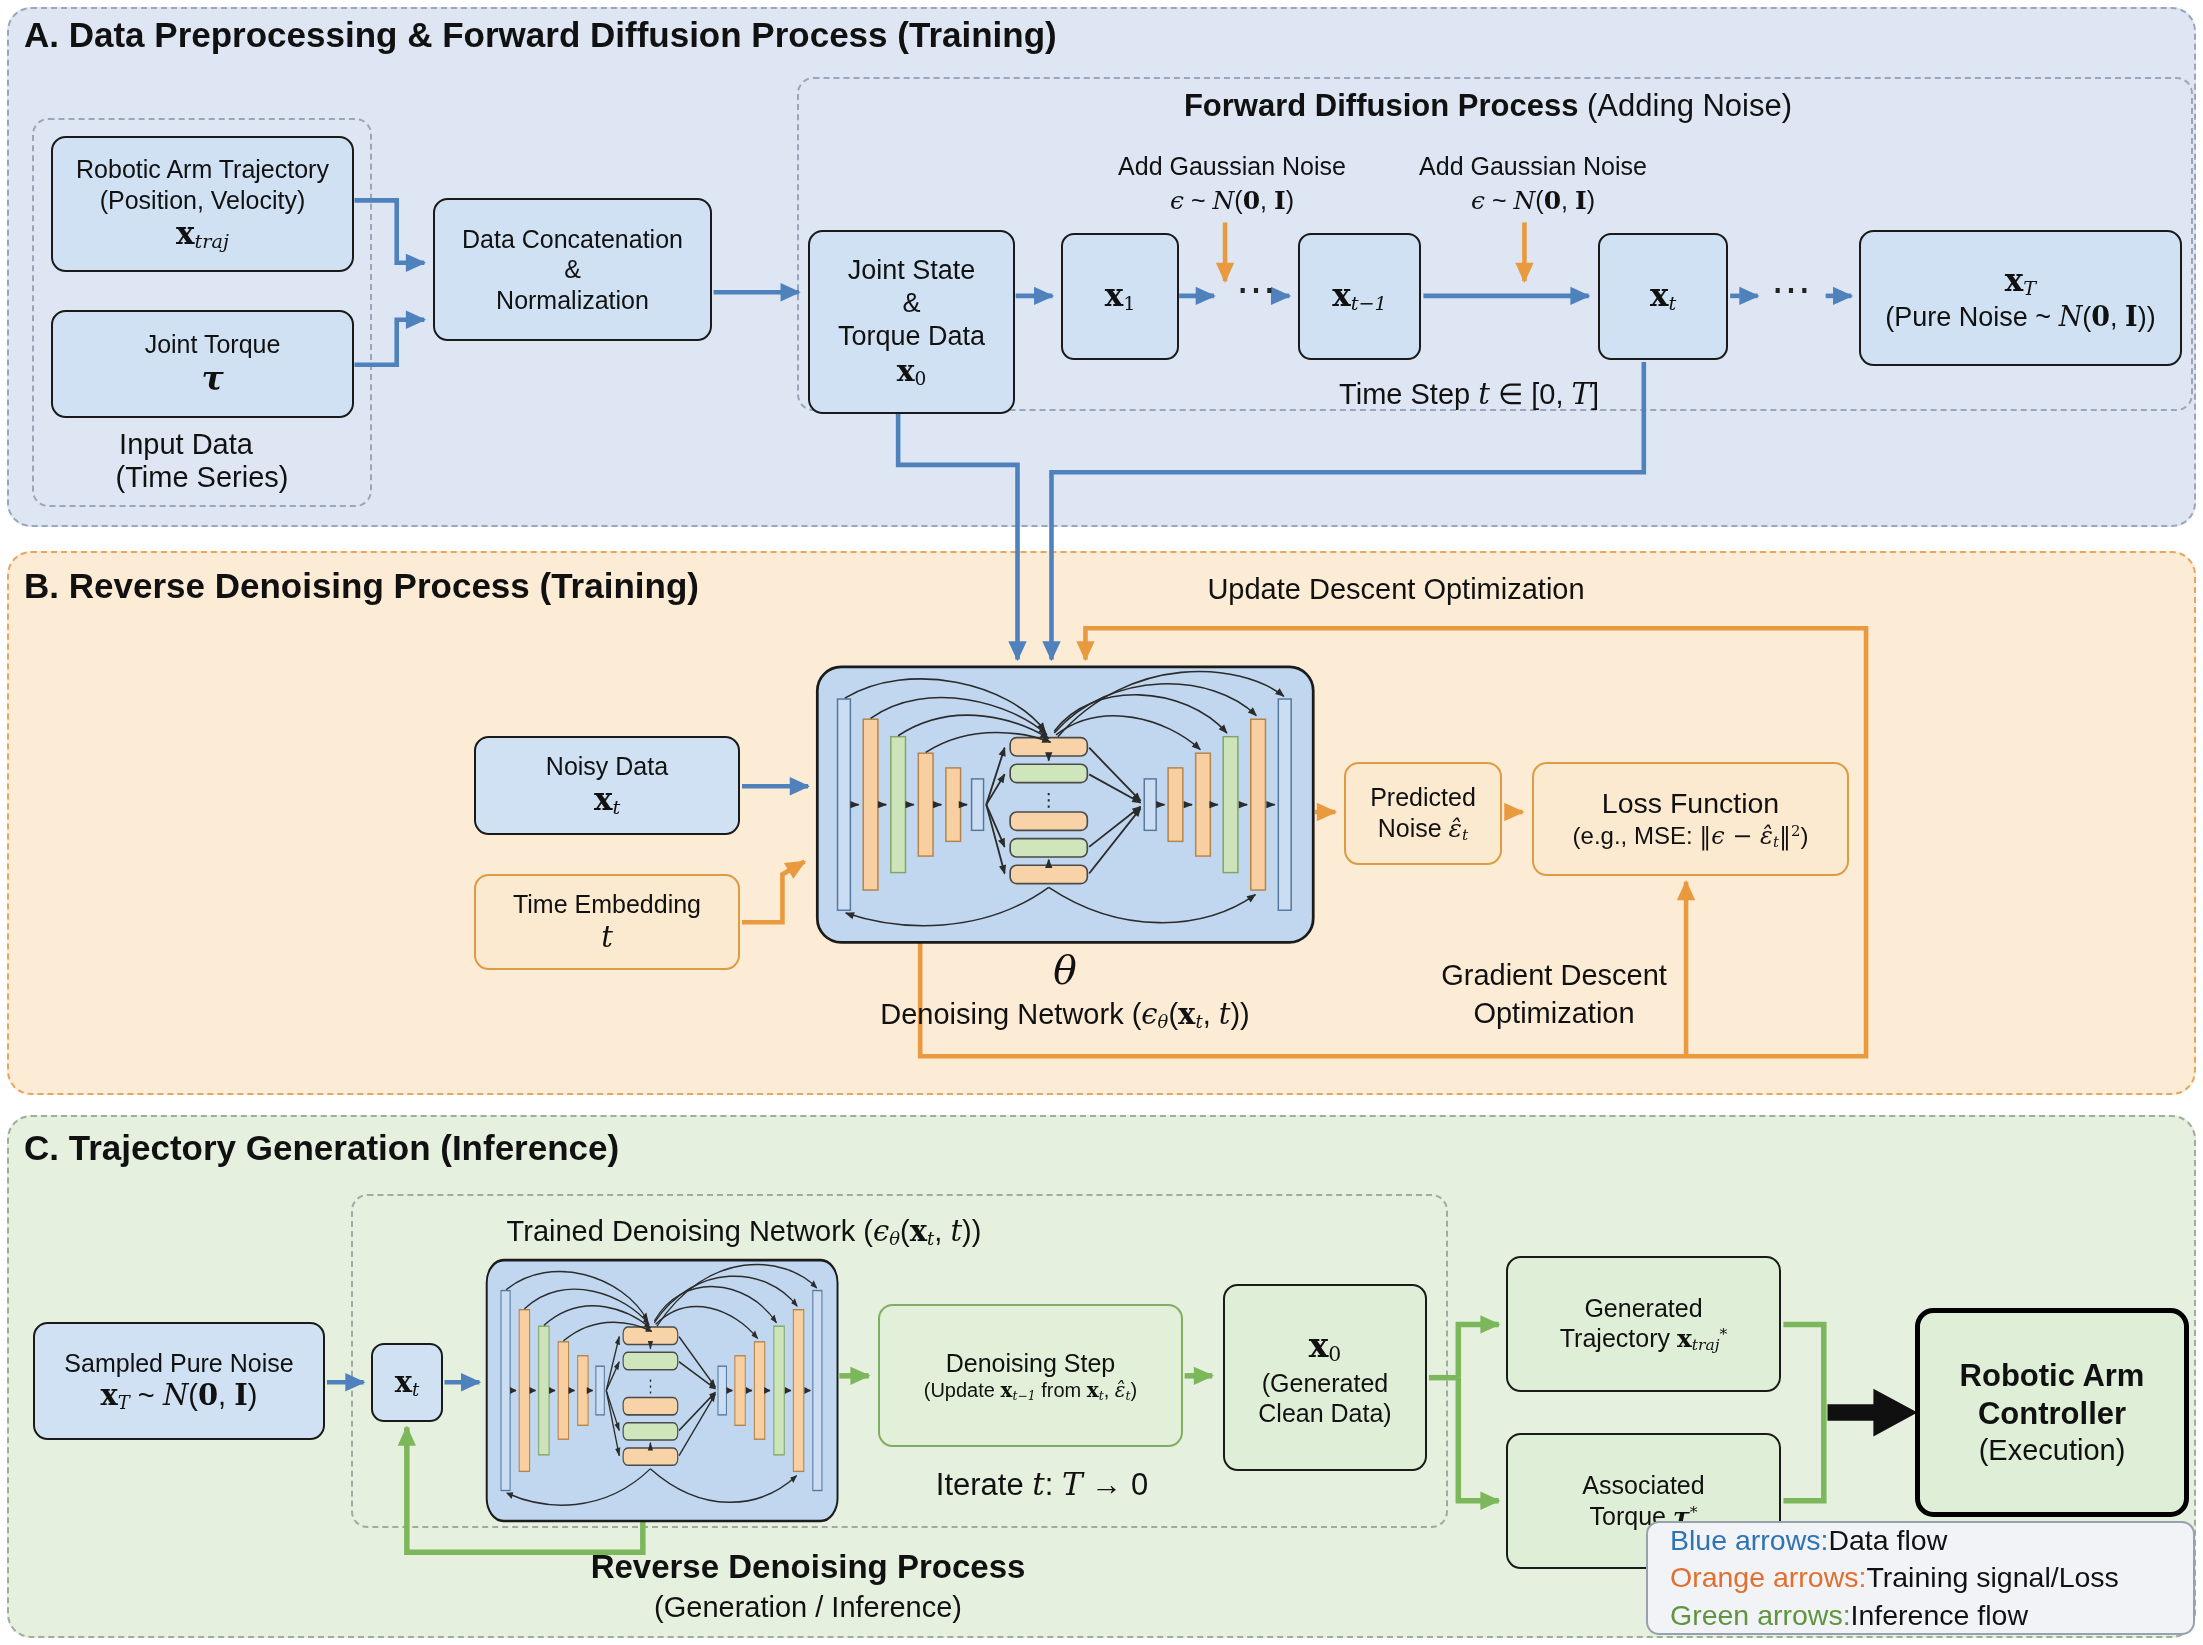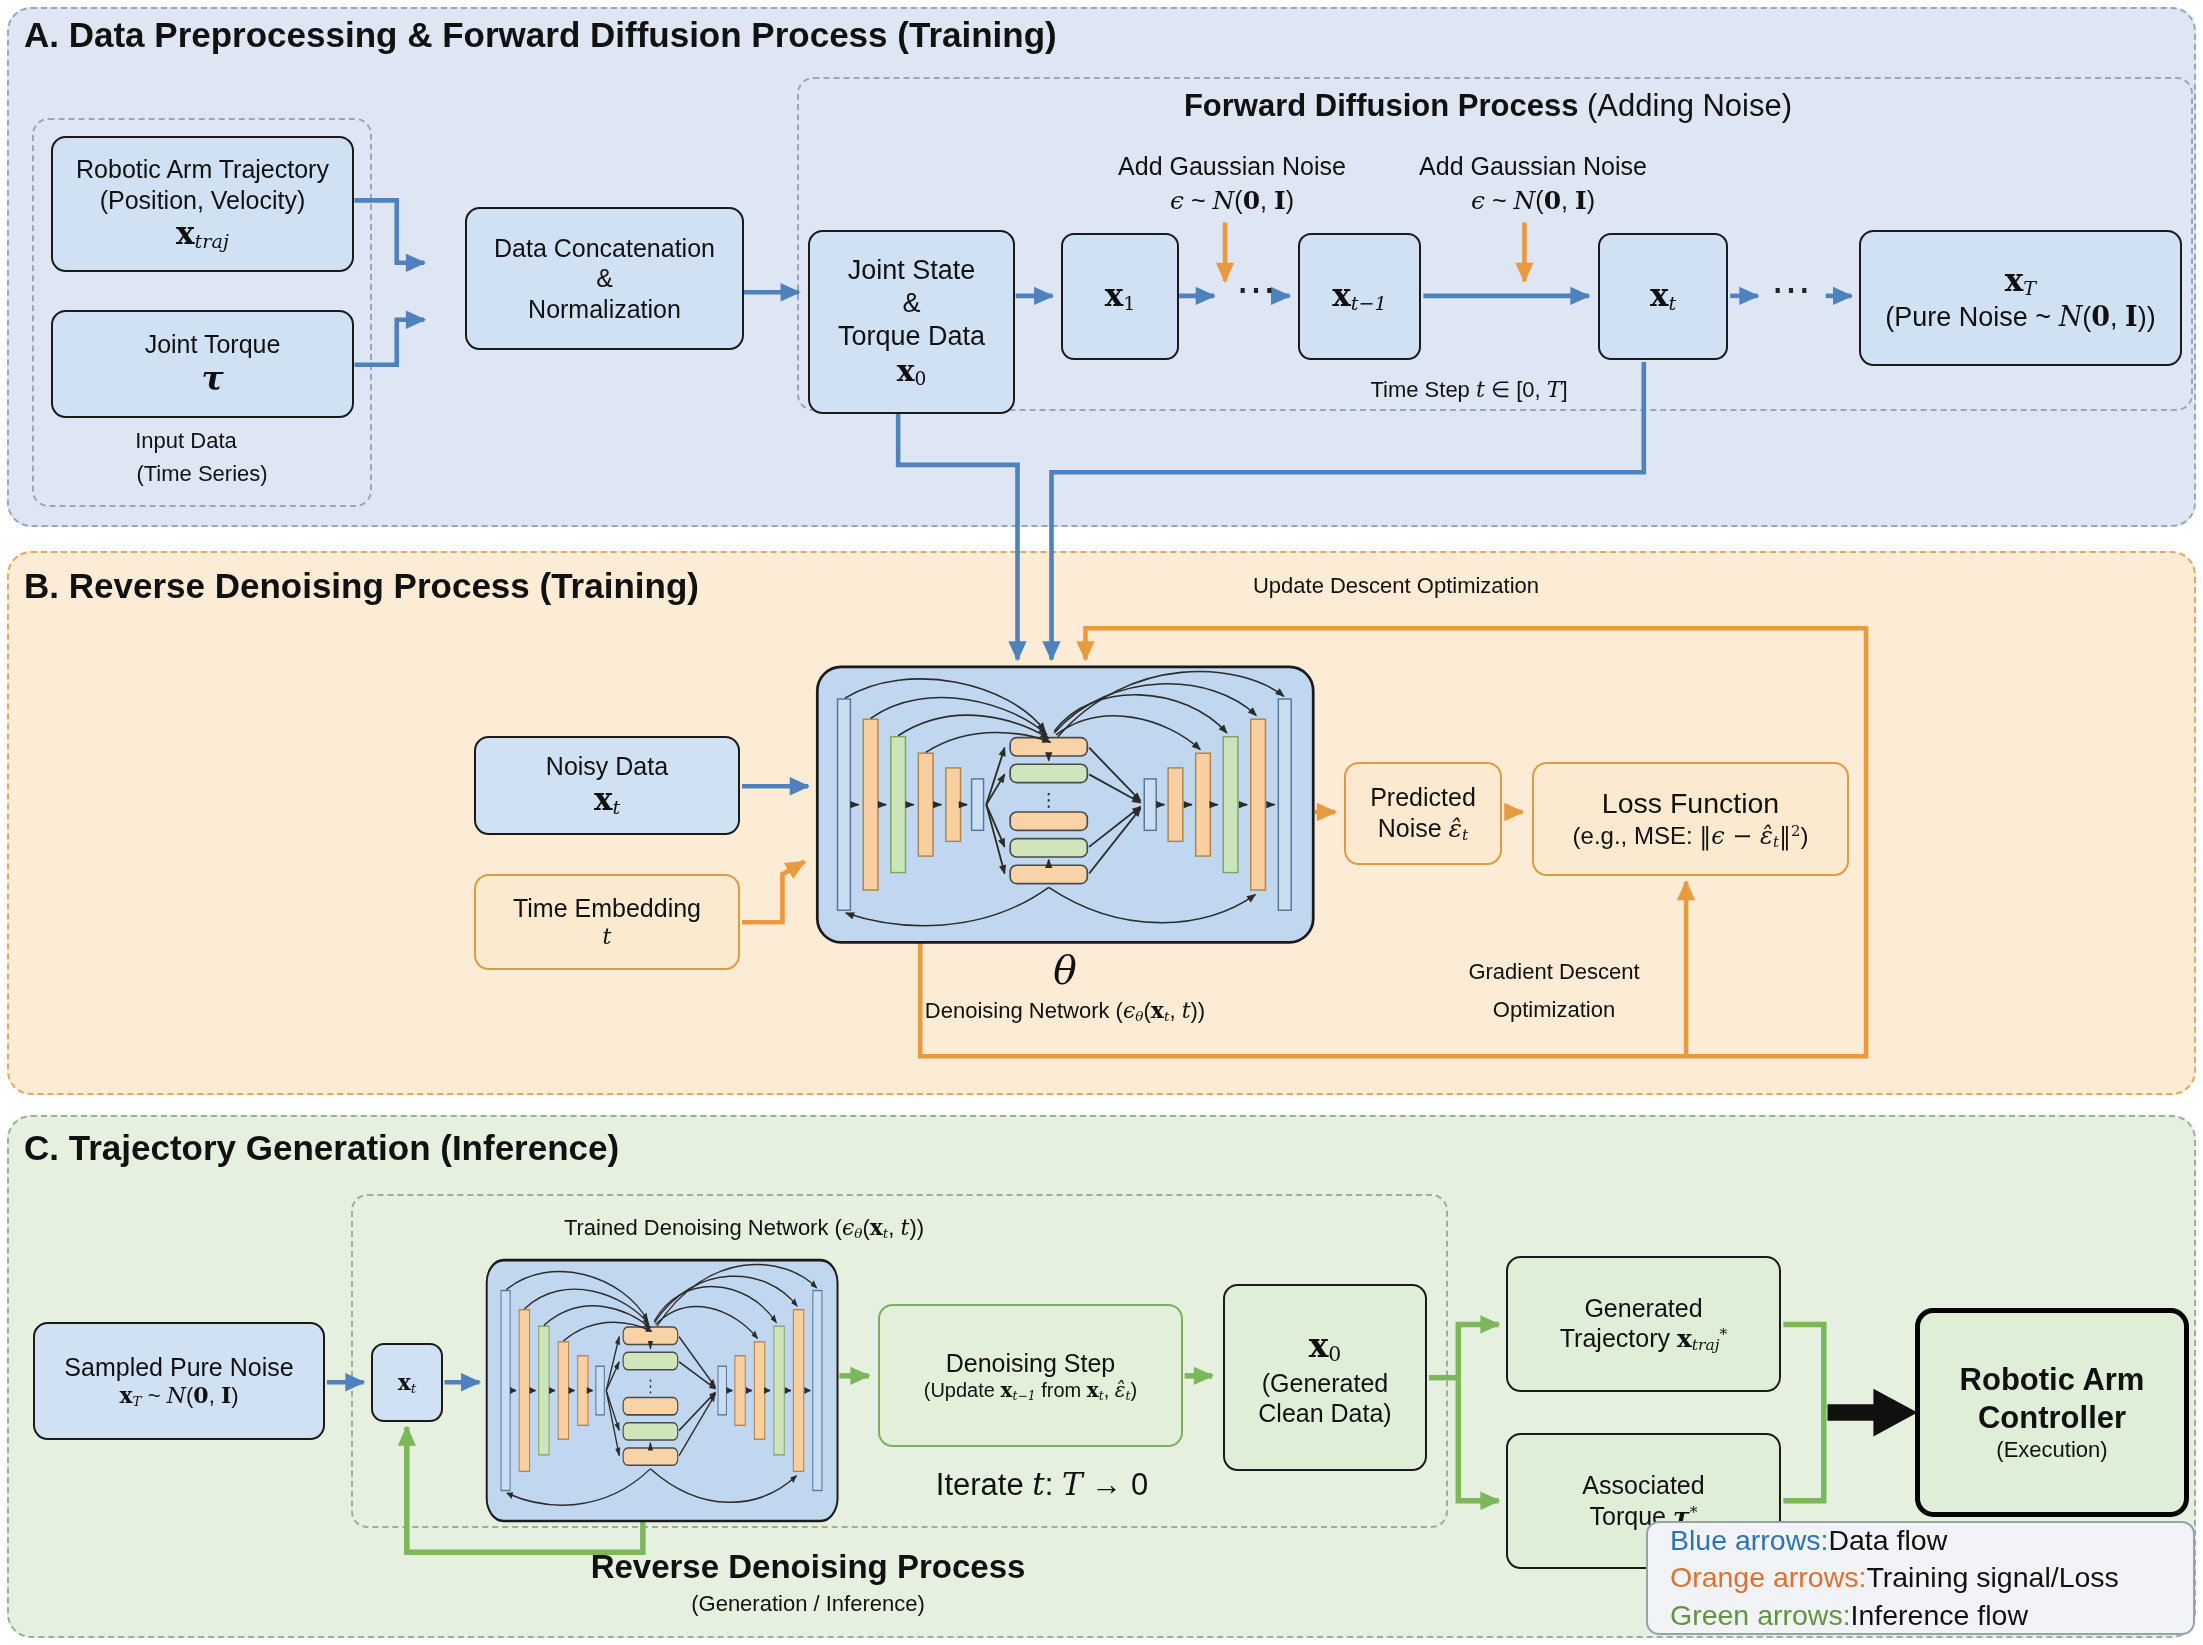--- a/index.html
+++ b/index.html
@@ -17,21 +17,21 @@
        text-align:center;line-height:1.22;box-sizing:border-box;border-radius:14.7px;}
   .bxblue{background:#cfe1f3;border:2.8px solid #1a1a1a;}
   .bxorange{background:#fcead0;border:2.8px solid #dd9b43;}
   .bxgreen{background:#dfeed7;border:2.8px solid #1a1a1a;}
   .bxgreen2{background:#e2f0da;border:2.8px solid #7fae62;}
   .bxctrl{background:#dfeed7;border:5.5px solid #000;border-radius:18.4px;}
   .bxlegend{background:#f2f3f6;border:2.8px solid #98a2ad;border-radius:13px;align-items:flex-start;padding:7.3px 22px;}
   .lblc{position:absolute;z-index:8;transform:translateX(-50%);text-align:center;white-space:nowrap;}
   .lbll{position:absolute;z-index:8;white-space:nowrap;}
   .t23{font-size:20px;}.t26{font-size:24px;}.t29{font-size:27px;}.t30{font-size:25px;}
-  .t31{font-size:28.5px;}.t32{font-size:22px;}.t33{font-size:30px;}.t34{font-size:31px;}
+  .t31{font-size:28.5px;}.t32{font-size:29px;}.t33{font-size:30px;}.t34{font-size:31px;}
   .t36{font-size:33px;}.t38{font-size:35px;}.t42{font-size:39px;}.t44{font-size:40px;line-height:0.6;}
   .bold{font-weight:700;}
   .s-n{}
   .s-m{font-family:"DejaVu Serif",serif;}
   .s-mi{font-family:"DejaVu Serif",serif;font-style:italic;}
   .s-mb{font-family:"DejaVu Serif",serif;font-weight:700;}
   .s-mbi{font-family:"DejaVu Serif",serif;font-weight:700;font-style:italic;}
   .s-sub{font-family:"DejaVu Serif",serif;font-style:italic;font-size:62%;vertical-align:-18%;}
   .s-subn{font-family:"DejaVu Serif",serif;font-size:62%;vertical-align:-18%;}
   .s-sup{font-family:"DejaVu Serif",serif;font-size:62%;vertical-align:45%;}
@@ -184,21 +184,21 @@
   </div>
 
   <div class="box bxblue" style="left:51px;top:310px;width:303px;height:108px;padding-left:20px;">
     <span class="t30">Joint Torque</span>
     <span class="t36"><span class="s-mbi">τ</span></span>
   </div>
 
   <div class="lblc t32" style="left:186px;top:428px;">Input Data</div>
   <div class="lblc t32" style="left:202px;top:461px;">(Time Series)</div>
 
-  <div class="box bxblue" style="left:433px;top:207px;width:279px;height:143px;margin-left:32px;">
+  <div class="box bxblue" style="left:433px;top:198px;width:279px;height:143px;">
     <span class="t30">Data Concatenation</span>
     <span class="t30">&amp;</span>
     <span class="t30">Normalization</span>
   </div>
 
   <div class="lblc t34" style="left:1488px;top:88px;">
     <span class="bold">Forward Diffusion Process</span><span> (Adding Noise)</span>
   </div>
 
   <div class="lblc t30" style="left:1232px;top:152px;">Add Gaussian Noise</div>

